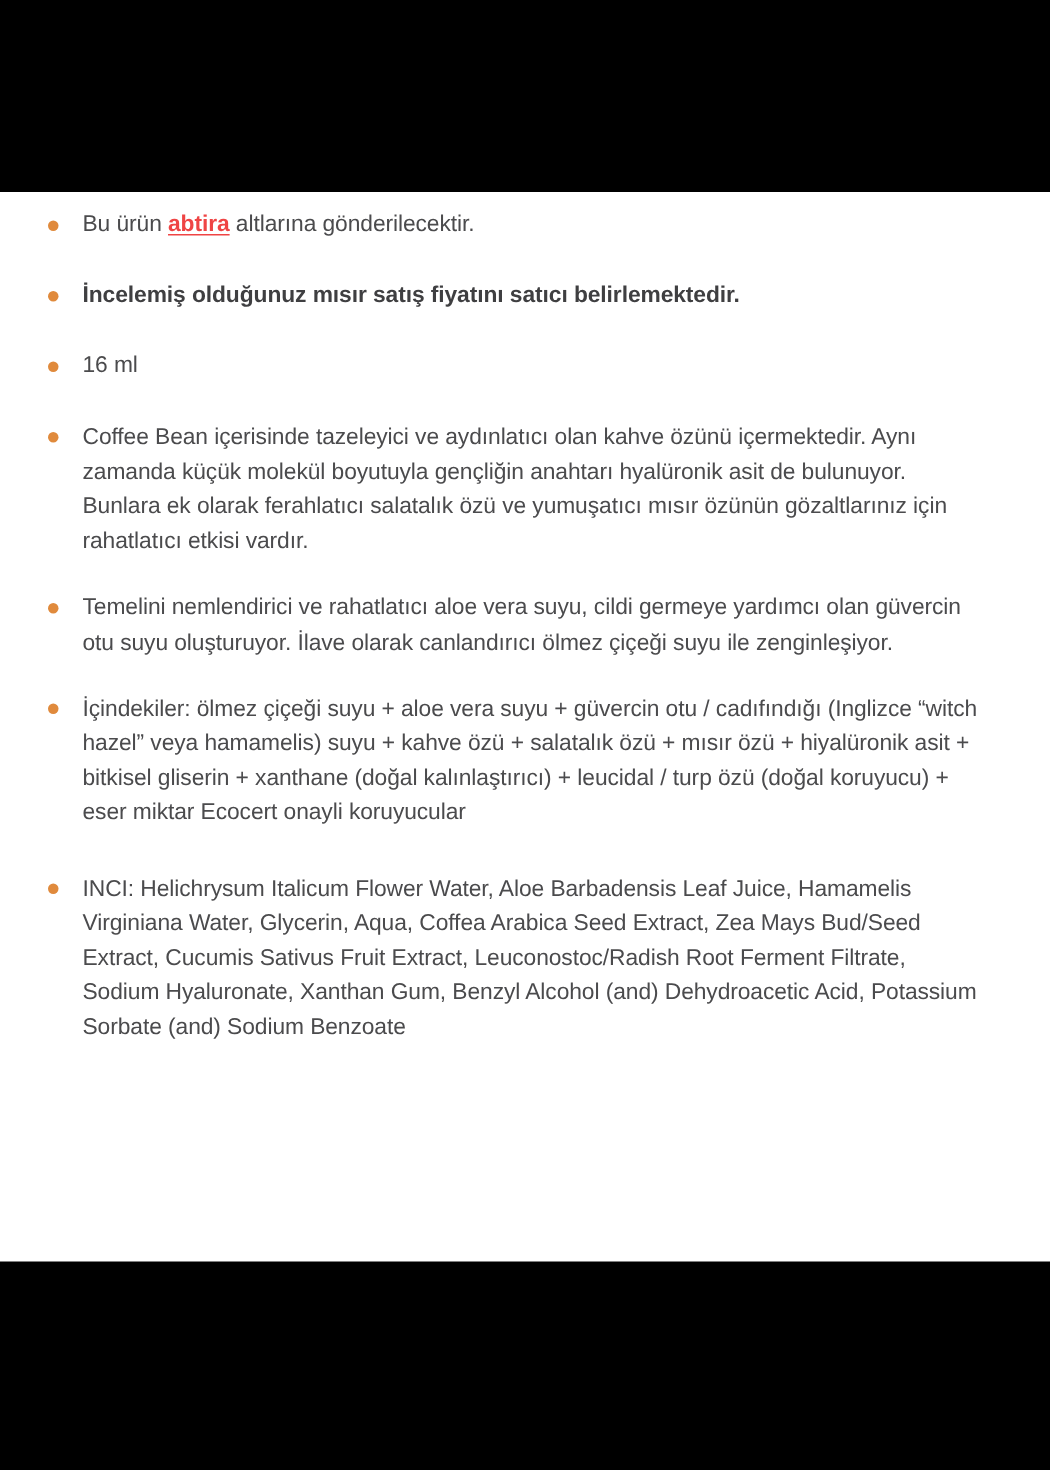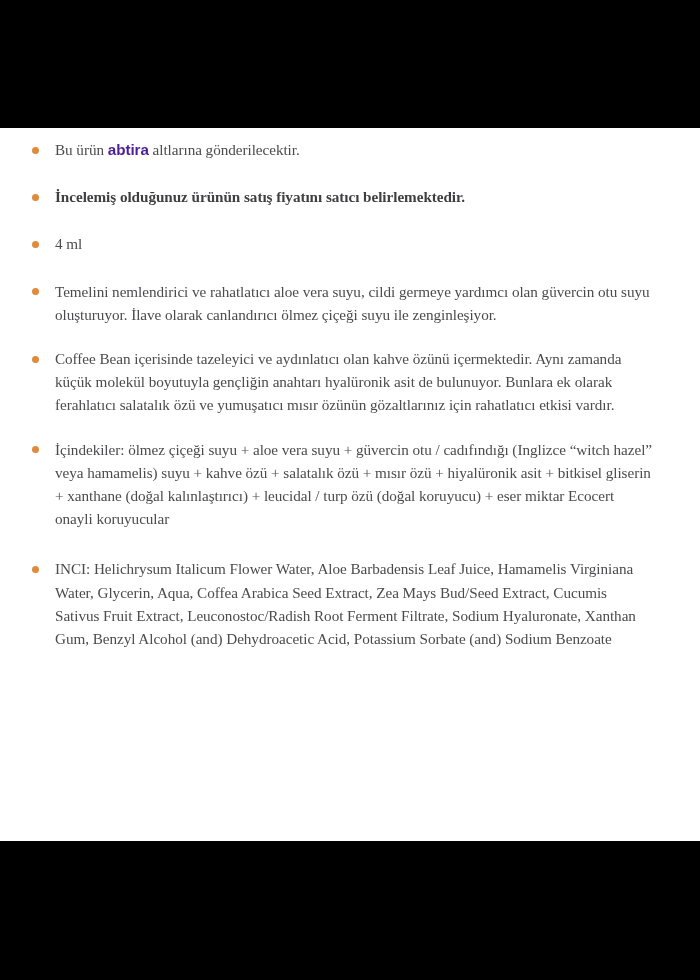--- a/index.html
+++ b/index.html
@@ -78,62 +78,62 @@
   .bullet-item.para {
     margin-bottom: 21px;
   }
 
   .bullet-item.gap-lg {
     margin-bottom: 27px;
   }
 
   .txt {
     display: inline;
-    font-family: Liberation Serif, serif;
   }
 
   .underline-term {
+    text-decoration: underline;
     text-underline-offset: 2px;
-    color: #4c1d95;
+    color: #ef4444;
     font-weight: 600;
   }
 </style>
 </head>
 <body>
 
 <div class="screen">
 
   <div class="content-panel">
 
     <ul class="bullet-list">
 
       <li class="bullet-item spaced">
         <span class="dot"></span>
         <span class="txt">Bu ürün </span><span class="underline-term">abtira</span><span class="txt"> altlarına gönderilecektir.</span>
       </li>
 
       <li class="bullet-item bold spaced">
         <span class="dot"></span>
-        <span class="txt">İncelemiş olduğunuz ürünün satış fiyatını satıcı belirlemektedir.</span>
+        <span class="txt">İncelemiş olduğunuz mısır satış fiyatını satıcı belirlemektedir.</span>
       </li>
 
       <li class="bullet-item spaced">
         <span class="dot"></span>
-        <span class="txt">4 ml</span>
+        <span class="txt">16 ml</span>
       </li>
 
 
       <li class="bullet-item para">
         <span class="dot"></span>
-        <span class="txt">Temelini nemlendirici ve rahatlatıcı aloe vera suyu, cildi germeye yardımcı olan güvercin otu suyu oluşturuyor. İlave olarak canlandırıcı ölmez çiçeği suyu ile zenginleşiyor.</span>
+        <span class="txt">Coffee Bean içerisinde tazeleyici ve aydınlatıcı olan kahve özünü içermektedir. Aynı zamanda küçük molekül boyutuyla gençliğin anahtarı hyalüronik asit de bulunuyor. Bunlara ek olarak ferahlatıcı salatalık özü ve yumuşatıcı mısır özünün gözaltlarınız için rahatlatıcı etkisi vardır.</span>
       </li>
 
       <li class="bullet-item para">
         <span class="dot"></span>
-        <span class="txt">Coffee Bean içerisinde tazeleyici ve aydınlatıcı olan kahve özünü içermektedir. Aynı zamanda küçük molekül boyutuyla gençliğin anahtarı hyalüronik asit de bulunuyor. Bunlara ek olarak ferahlatıcı salatalık özü ve yumuşatıcı mısır özünün gözaltlarınız için rahatlatıcı etkisi vardır.</span>
+        <span class="txt">Temelini nemlendirici ve rahatlatıcı aloe vera suyu, cildi germeye yardımcı olan güvercin otu suyu oluşturuyor. İlave olarak canlandırıcı ölmez çiçeği suyu ile zenginleşiyor.</span>
       </li>
 
       <li class="bullet-item gap-lg">
         <span class="dot"></span>
         <span class="txt">İçindekiler: ölmez çiçeği suyu + aloe vera suyu + güvercin otu / cadıfındığı (Inglizce “witch hazel” veya hamamelis) suyu + kahve özü + salatalık özü + mısır özü + hiyalüronik asit + bitkisel gliserin + xanthane (doğal kalınlaştırıcı) + leucidal / turp özü (doğal koruyucu) + eser miktar Ecocert onayli koruyucular</span>
       </li>
 
       <li class="bullet-item">
         <span class="dot"></span>
         <span class="txt">INCI: Helichrysum Italicum Flower Water, Aloe Barbadensis Leaf Juice, Hamamelis Virginiana Water, Glycerin, Aqua, Coffea Arabica Seed Extract, Zea Mays Bud/Seed Extract, Cucumis Sativus Fruit Extract, Leuconostoc/Radish Root Ferment Filtrate, Sodium Hyaluronate, Xanthan Gum, Benzyl Alcohol (and) Dehydroacetic Acid, Potassium Sorbate (and) Sodium Benzoate</span>

